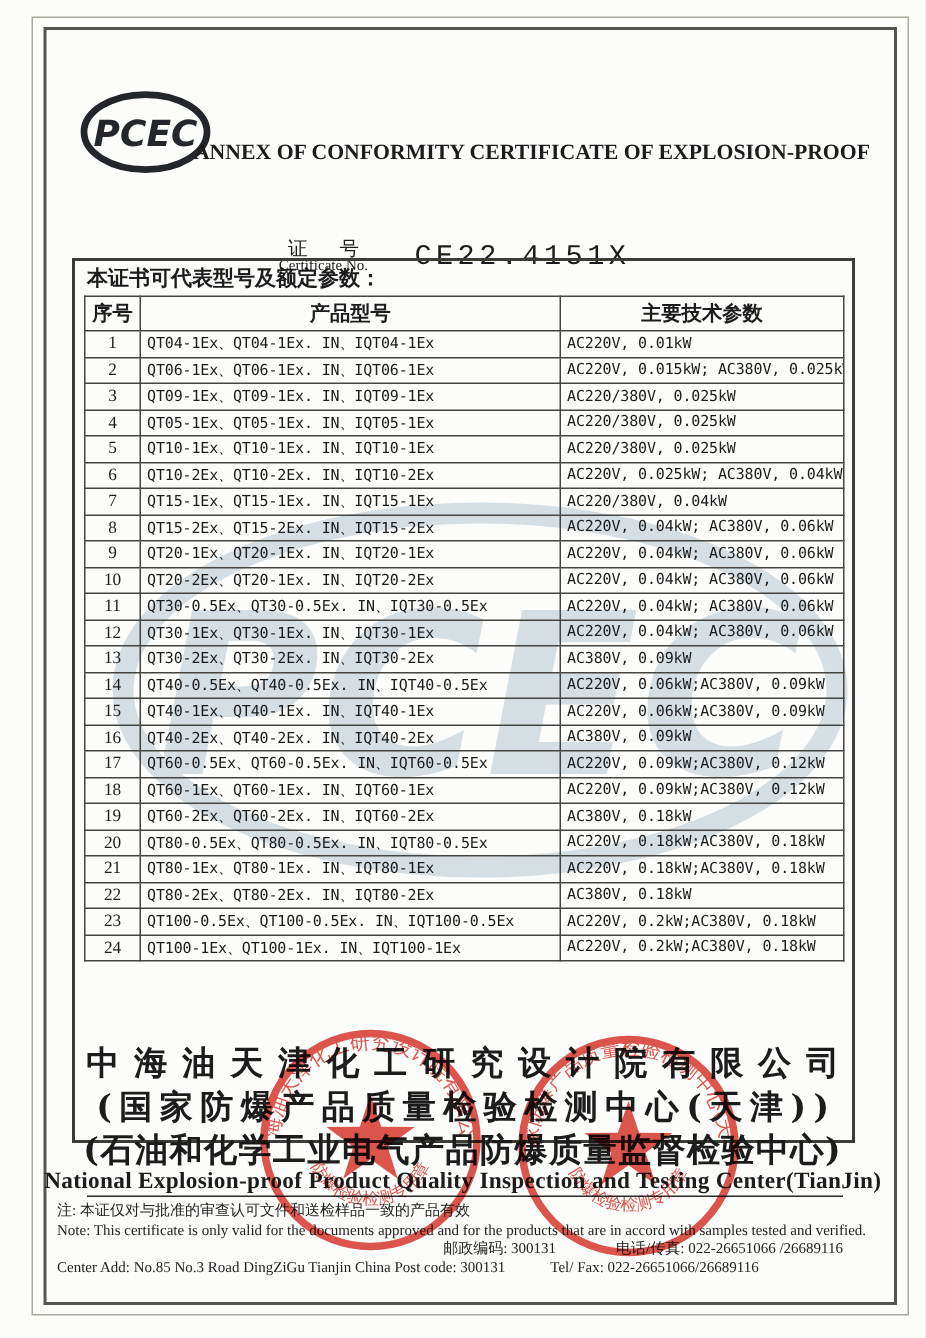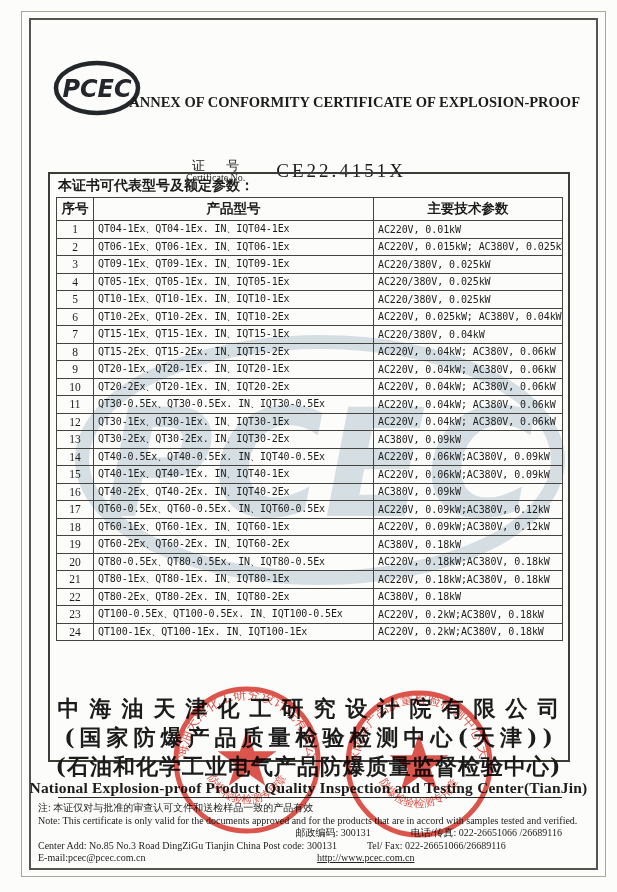--- a/index.html
+++ b/index.html
@@ -19,21 +19,21 @@
   .title { position:absolute; left:148px; top:46px; width:414px; text-align:center;
     font-size:30px; font-weight:bold; letter-spacing:24px; text-indent:24px;
     font-family:"DejaVu Serif",serif; white-space:nowrap; }
   .subtitle { position:absolute; left:100px; top:94px; width:480px; text-align:right;
     font-size:14.5px; font-weight:bold; font-family:"Liberation Serif",serif; }
   .cert-row { position:absolute; left:183px; top:115px; display:flex; align-items:center;margin-top:44px; }
   .cert-labels { text-align:center; line-height:1.05; }
   .cert-cn { font-size:13px; letter-spacing:9px; text-indent:9px; white-space:nowrap; }
   .cert-en { font-size:10px; font-family:"Liberation Serif",serif; }
   .cert-no { margin-left:28px; font-size:19px; letter-spacing:3px;
-    font-family:Liberation Serif, serif; }
+    font-family:Liberation Mono, monospace; }
 
   
   .watermark { position:absolute; left:70px; top:320px; width:500px; height:280px;
     z-index:0; opacity:0.55; pointer-events:none; }
 
   
   .main-box { position:absolute; left:48px; top:172px; width:522px; height:590px;
     border:2px solid #3c3b36; z-index:1; background:transparent; }
   .box-caption { font-size:14px; font-weight:bold; padding:3px 0 2px 8px;
     font-family:"DejaVu Sans",sans-serif; }
@@ -311,20 +311,14 @@
       <span class="sp" style="max-width:40px"></span>
       <span>电话/传真: 022-26651066 /26689116</span>
       <span class="sp" style="max-width:24px"></span>
     </div>
     <div class="contact-row">
       <span>Center Add: No.85 No.3 Road DingZiGu Tianjin China Post code: 300131</span>
       <span class="sp" style="max-width:30px"></span>
       <span>Tel/ Fax: 022-26651066/26689116</span>
       <span class="sp"></span>
     </div>
-    <div class="contact-row">
-      <span>E-mail:pcec@pcec.com.cn</span>
-      <span class="sp" style="max-width:175px"></span>
-      <span class="link">http://www.pcec.com.cn</span>
-      <span class="sp"></span>
-    </div>
   </div>
 </div>
 
 </body></html>

